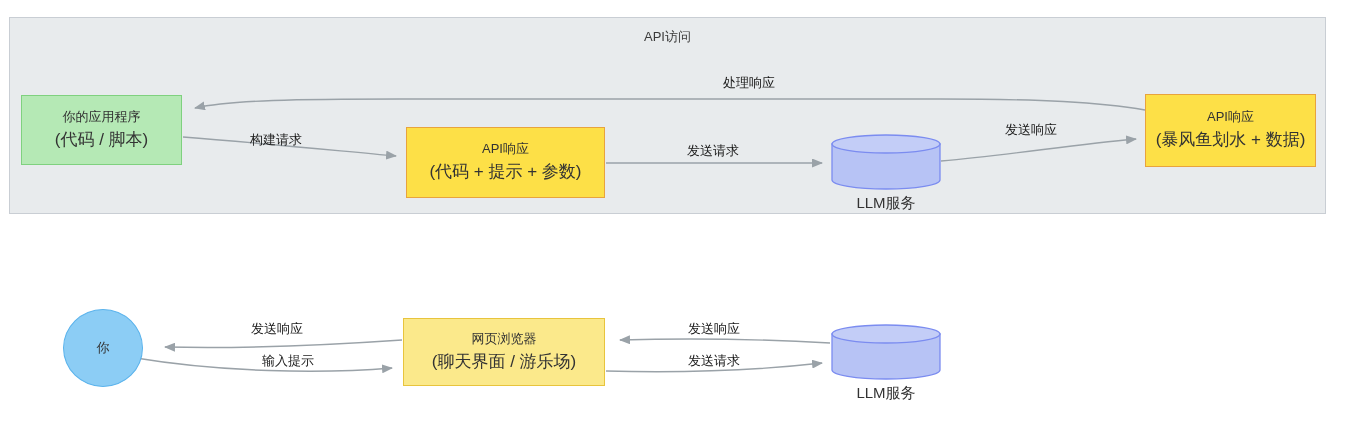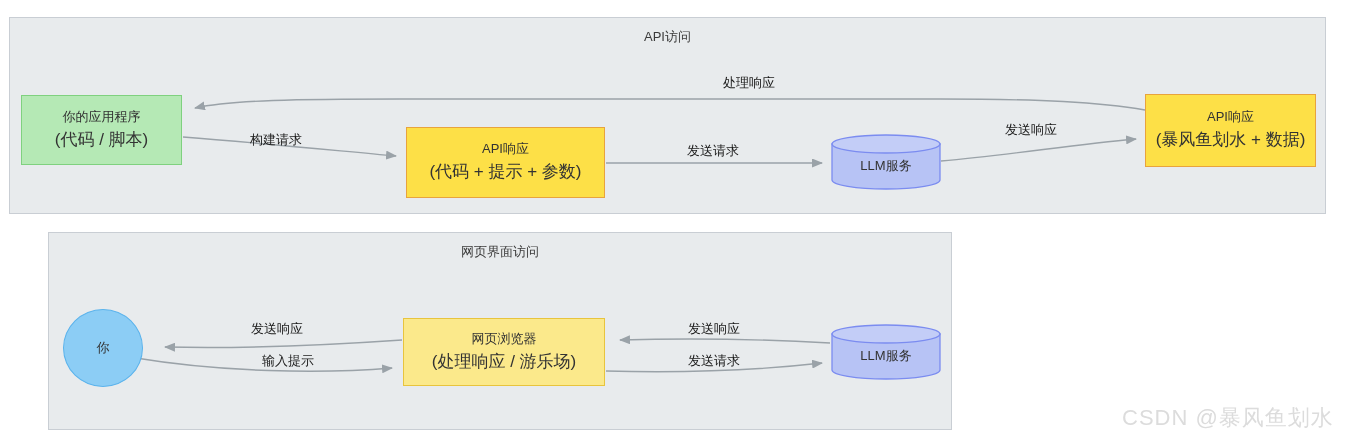--- a/index.html
+++ b/index.html
@@ -66,23 +66,24 @@
   }
   .cylinder {
     position: absolute;
     z-index: 3;
   }
   .cyl-label {
     position: absolute;
     left: 0;
     right: 0;
     text-align: center;
-    font-size: 13px;
+    font-size: 15px;
     color: #333333;
     pointer-events: none;
+    margin-top: 37px;
   }
   .edge-label {
     position: absolute;
     font-size: 13px;
     color: #1a1a1a;
     white-space: nowrap;
     z-index: 4;
     background: transparent;
   }
   svg.wires {
@@ -105,23 +106,20 @@
 </style>
 </head>
 <body>
 
 <div id="canvas">
 
   <div class="panel" style="left:9px; top:17px; width:1317px; height:197px;">
     <div class="panel-title">API访问</div>
   </div>
 
-  <div class="panel" style="left:48px; top:232px; width:904px; height:198px;">
-    <div class="panel-title">网页界面访问</div>
-  </div>
 
   <svg class="wires" viewBox="0 0 1357 442" xmlns="http://www.w3.org/2000/svg">
     <defs>
       <marker id="arrowhead" markerWidth="11" markerHeight="9" refX="10" refY="4.5" orient="auto" markerUnits="userSpaceOnUse">
         <path d="M 0 0 L 11 4.5 L 0 9 z" fill="#9aa2a8"></path>
       </marker>
     </defs>
 
     <path d="M 1145 110 C 1100 102, 1040 99, 940 99 L 400 99 C 300 99, 230 100, 195 108" fill="none" stroke="#9aa2a8" stroke-width="1.4" marker-end="url(#arrowhead)"></path>
 
@@ -167,31 +165,30 @@
   <div class="edge-label" style="left:687px; top:142px;">发送请求</div>
   <div class="edge-label" style="left:1005px; top:121px;">发送响应</div>
   <div class="edge-label" style="left:687px; top:74px;margin-left:36px;">处理响应</div>
 
   <div class="node node-circle" style="left:63px; top:309px; width:80px; height:78px;">
     <div>你</div>
   </div>
 
   <div class="node node-yellow" style="left:403px; top:318px; width:202px; height:68px;">
     <div>网页浏览器</div>
-    <div class="l2">(处理响应 / 游乐场)</div>
+    <div class="l2">(聊天界面 / 游乐场)</div>
   </div>
 
   <div class="cylinder" style="left:831px; top:323px; width:110px; height:58px;">
     <svg width="110" height="58" viewBox="0 0 110 58" xmlns="http://www.w3.org/2000/svg">
       <path d="M 1 11 L 1 47 C 1 52, 25 56, 55 56 C 85 56, 109 52, 109 47 L 109 11 Z" fill="#b7c3f5" stroke="#7b8cf0" stroke-width="1.3"></path>
       <ellipse cx="55" cy="11" rx="54" ry="9" fill="#c3cdf7" stroke="#7b8cf0" stroke-width="1.3"></ellipse>
     </svg>
     <div class="cyl-label" style="top:24px;">LLM服务</div>
   </div>
 
   <div class="edge-label" style="left:251px; top:320px;">发送响应</div>
   <div class="edge-label" style="left:262px; top:352px;">输入提示</div>
   <div class="edge-label" style="left:688px; top:320px;">发送响应</div>
   <div class="edge-label" style="left:688px; top:352px;">发送请求</div>
 
-  <div class="watermark" style="left:1122px; top:403px;">CSDN @暴风鱼划水</div>
 
 </div>
 
 </body></html>

